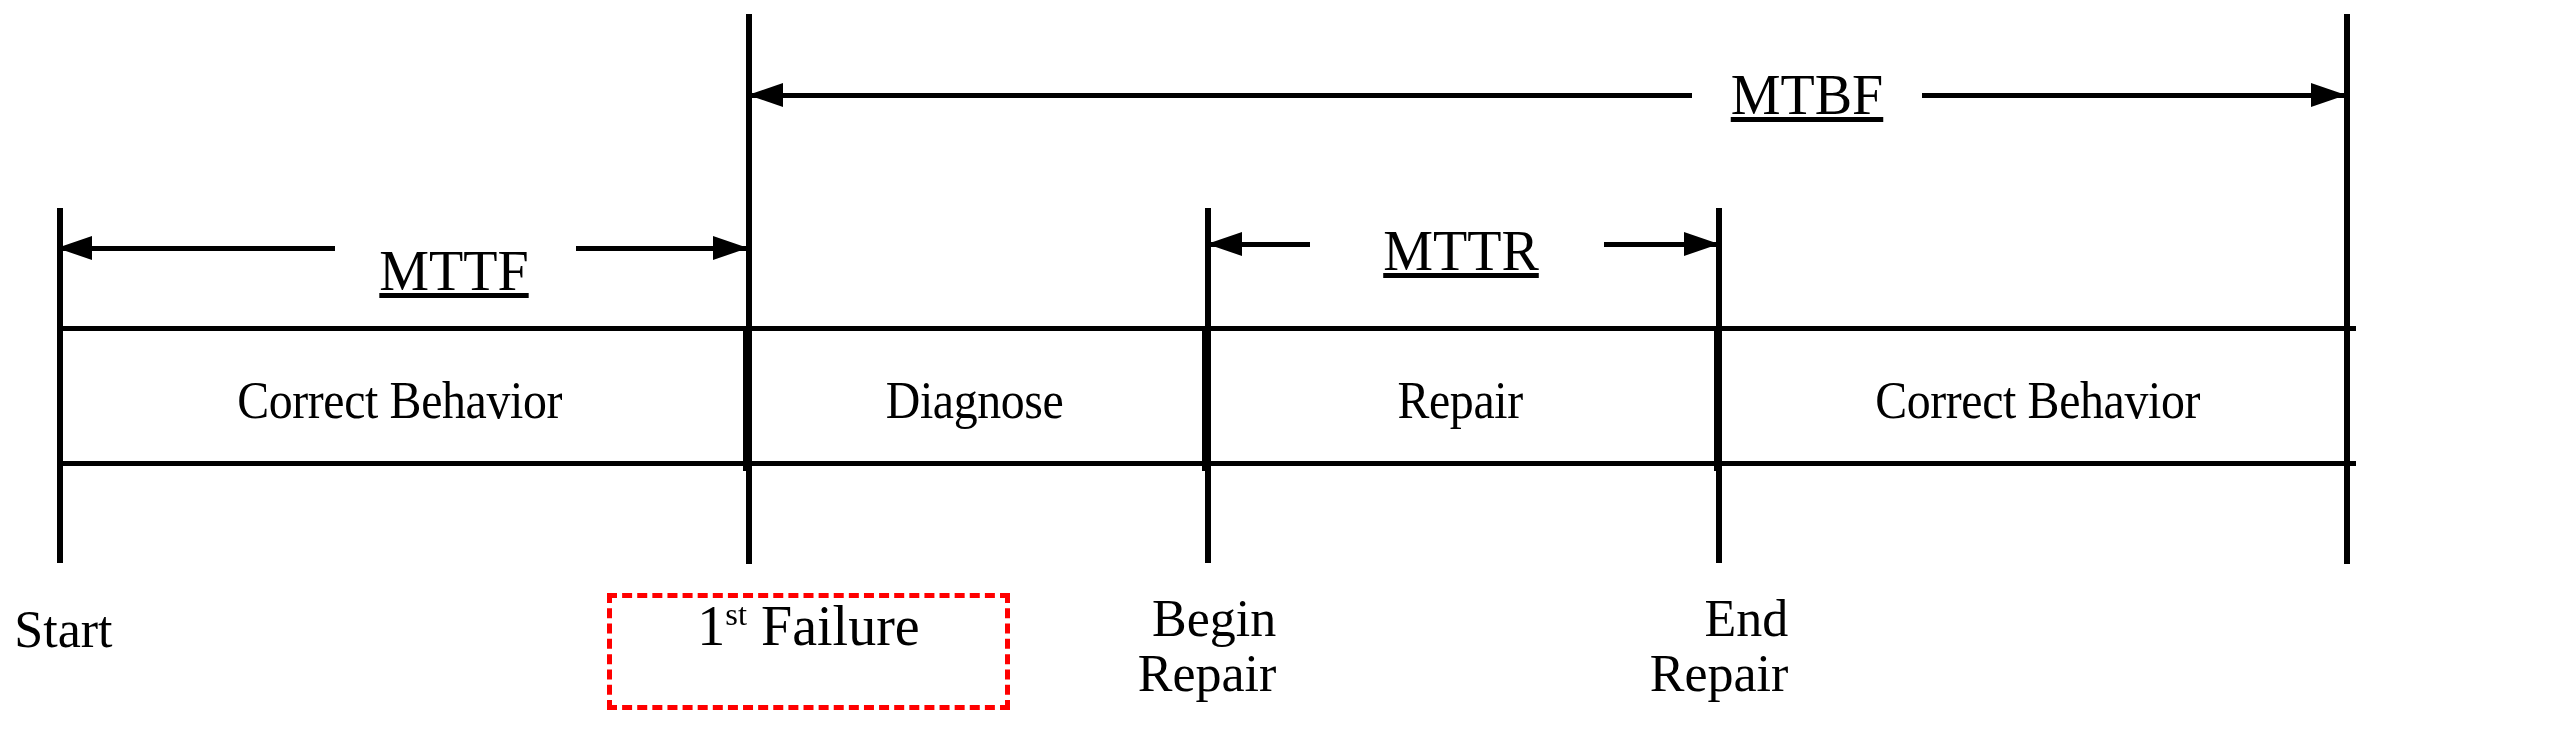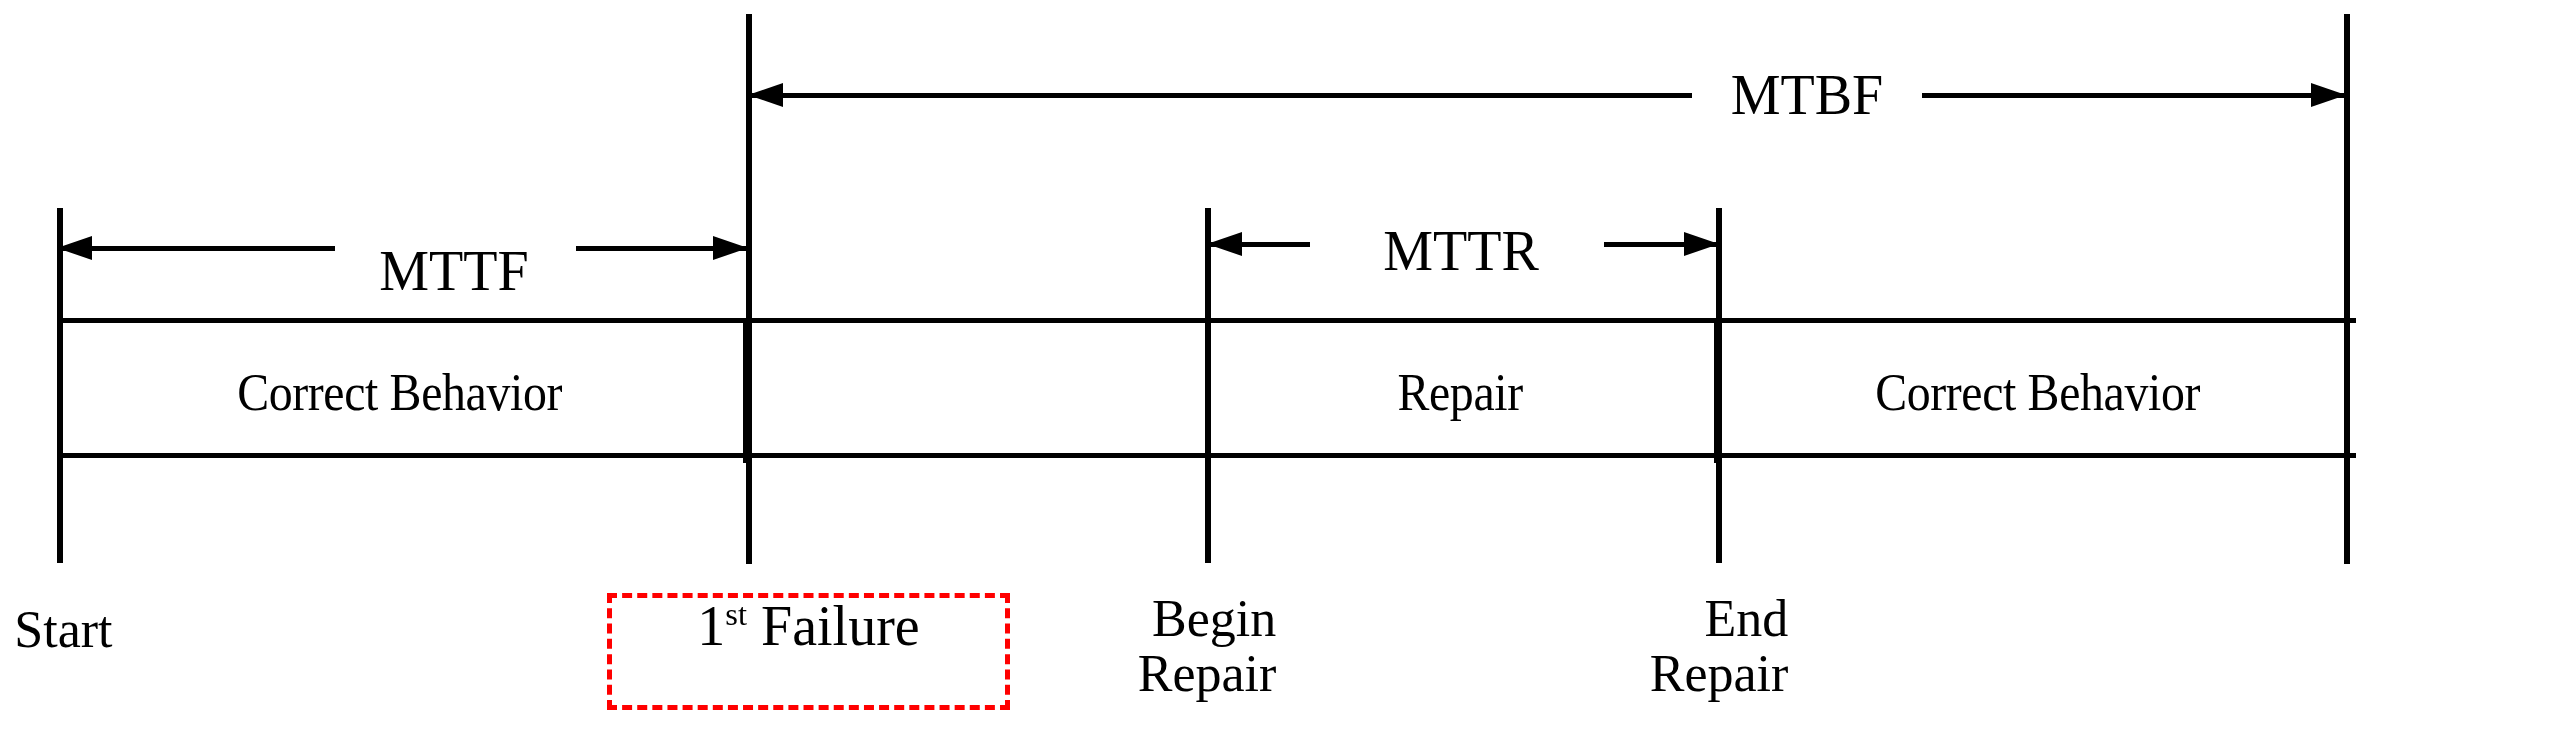--- a/index.html
+++ b/index.html
@@ -4,36 +4,36 @@
 <style>
   html,body{margin:0;padding:0;background:#ffffff;}
   body{width:2576px;height:736px;overflow:hidden;
        font-family:"Liberation Serif","DejaVu Serif",serif;color:#000;}
   #stage{position:relative;width:2576px;height:736px;background:#fff;}
 
   
   .vline{position:absolute;background:#000;width:5.6px;}
 
   
-  #band{position:absolute;left:57px;top:318px;width:2299px;height:140px;
+  #band{position:absolute;left:57px;top:326px;width:2299px;height:140px;
         box-sizing:border-box;border-top:5.6px solid #000;border-bottom:5.6px solid #000;}
   .cell{position:absolute;top:0;height:140px;display:flex;align-items:center;
         justify-content:center;}
   .cell-label{font-size:52px;line-height:1;letter-spacing:-0.4px;
               white-space:nowrap;transform:scaleX(0.92);transform-origin:center;}
 
   
   .measure{position:absolute;height:0;}
   .mline{position:absolute;top:0;height:4.8px;background:#000;}
   .arrowhead{position:absolute;top:-10.3px;width:0;height:0;
              border-top:12.7px solid transparent;border-bottom:12.7px solid transparent;}
   .ah-left{border-right:35px solid #000;}
   .ah-right{border-left:35px solid #000;}
   .mlabel{position:absolute;font-size:56px;line-height:1;white-space:nowrap;
-          transform:translate(-50%,-50%);background:#fff;padding:0 14.3px;}
+          transform:translate(-50%,-50%);background:#fff;padding:0 14.3px;text-decoration:underline;}
 
   
   .evt{position:absolute;font-size:52px;line-height:1.02;text-align:right;
        white-space:nowrap;}
   .evt-2line{line-height:1.06;}
   .evt-left{text-align:left;}
 
   .redbox{position:absolute;box-sizing:border-box;
           border:5.6px dashed #ff0000;display:flex;align-items:flex-start;
           justify-content:center;}
@@ -47,20 +47,23 @@
 
   <div class="vline" style="left:57px;top:208px;height:355px;"></div>
   <div class="vline" style="left:746px;top:13.5px;height:550px;"></div>
   <div class="vline" style="left:1205px;top:208px;height:355px;"></div>
   <div class="vline" style="left:1716px;top:208px;height:355px;"></div>
   <div class="vline" style="left:2344px;top:13.5px;height:550px;"></div>
 
   <div id="band">
     <div class="cell" style="left:0px;width:691px;border-right:5.6px solid #000;box-sizing:border-box;">
       <span class="cell-label">Correct Behavior</span>
+    </div>
+    <div class="cell" style="left:691px;width:459px;border-right:5.6px solid #000;box-sizing:border-box;">
+      <span class="cell-label">Diagnose</span>
     </div>
     <div class="cell" style="left:1150px;width:512px;border-right:5.6px solid #000;box-sizing:border-box;">
       <span class="cell-label">Repair</span>
     </div>
     <div class="cell" style="left:1662px;width:638px;box-sizing:border-box;">
       <span class="cell-label">Correct Behavior</span>
     </div>
   </div>
 
   <div class="measure" style="left:748px;top:93px;width:1598px;">

